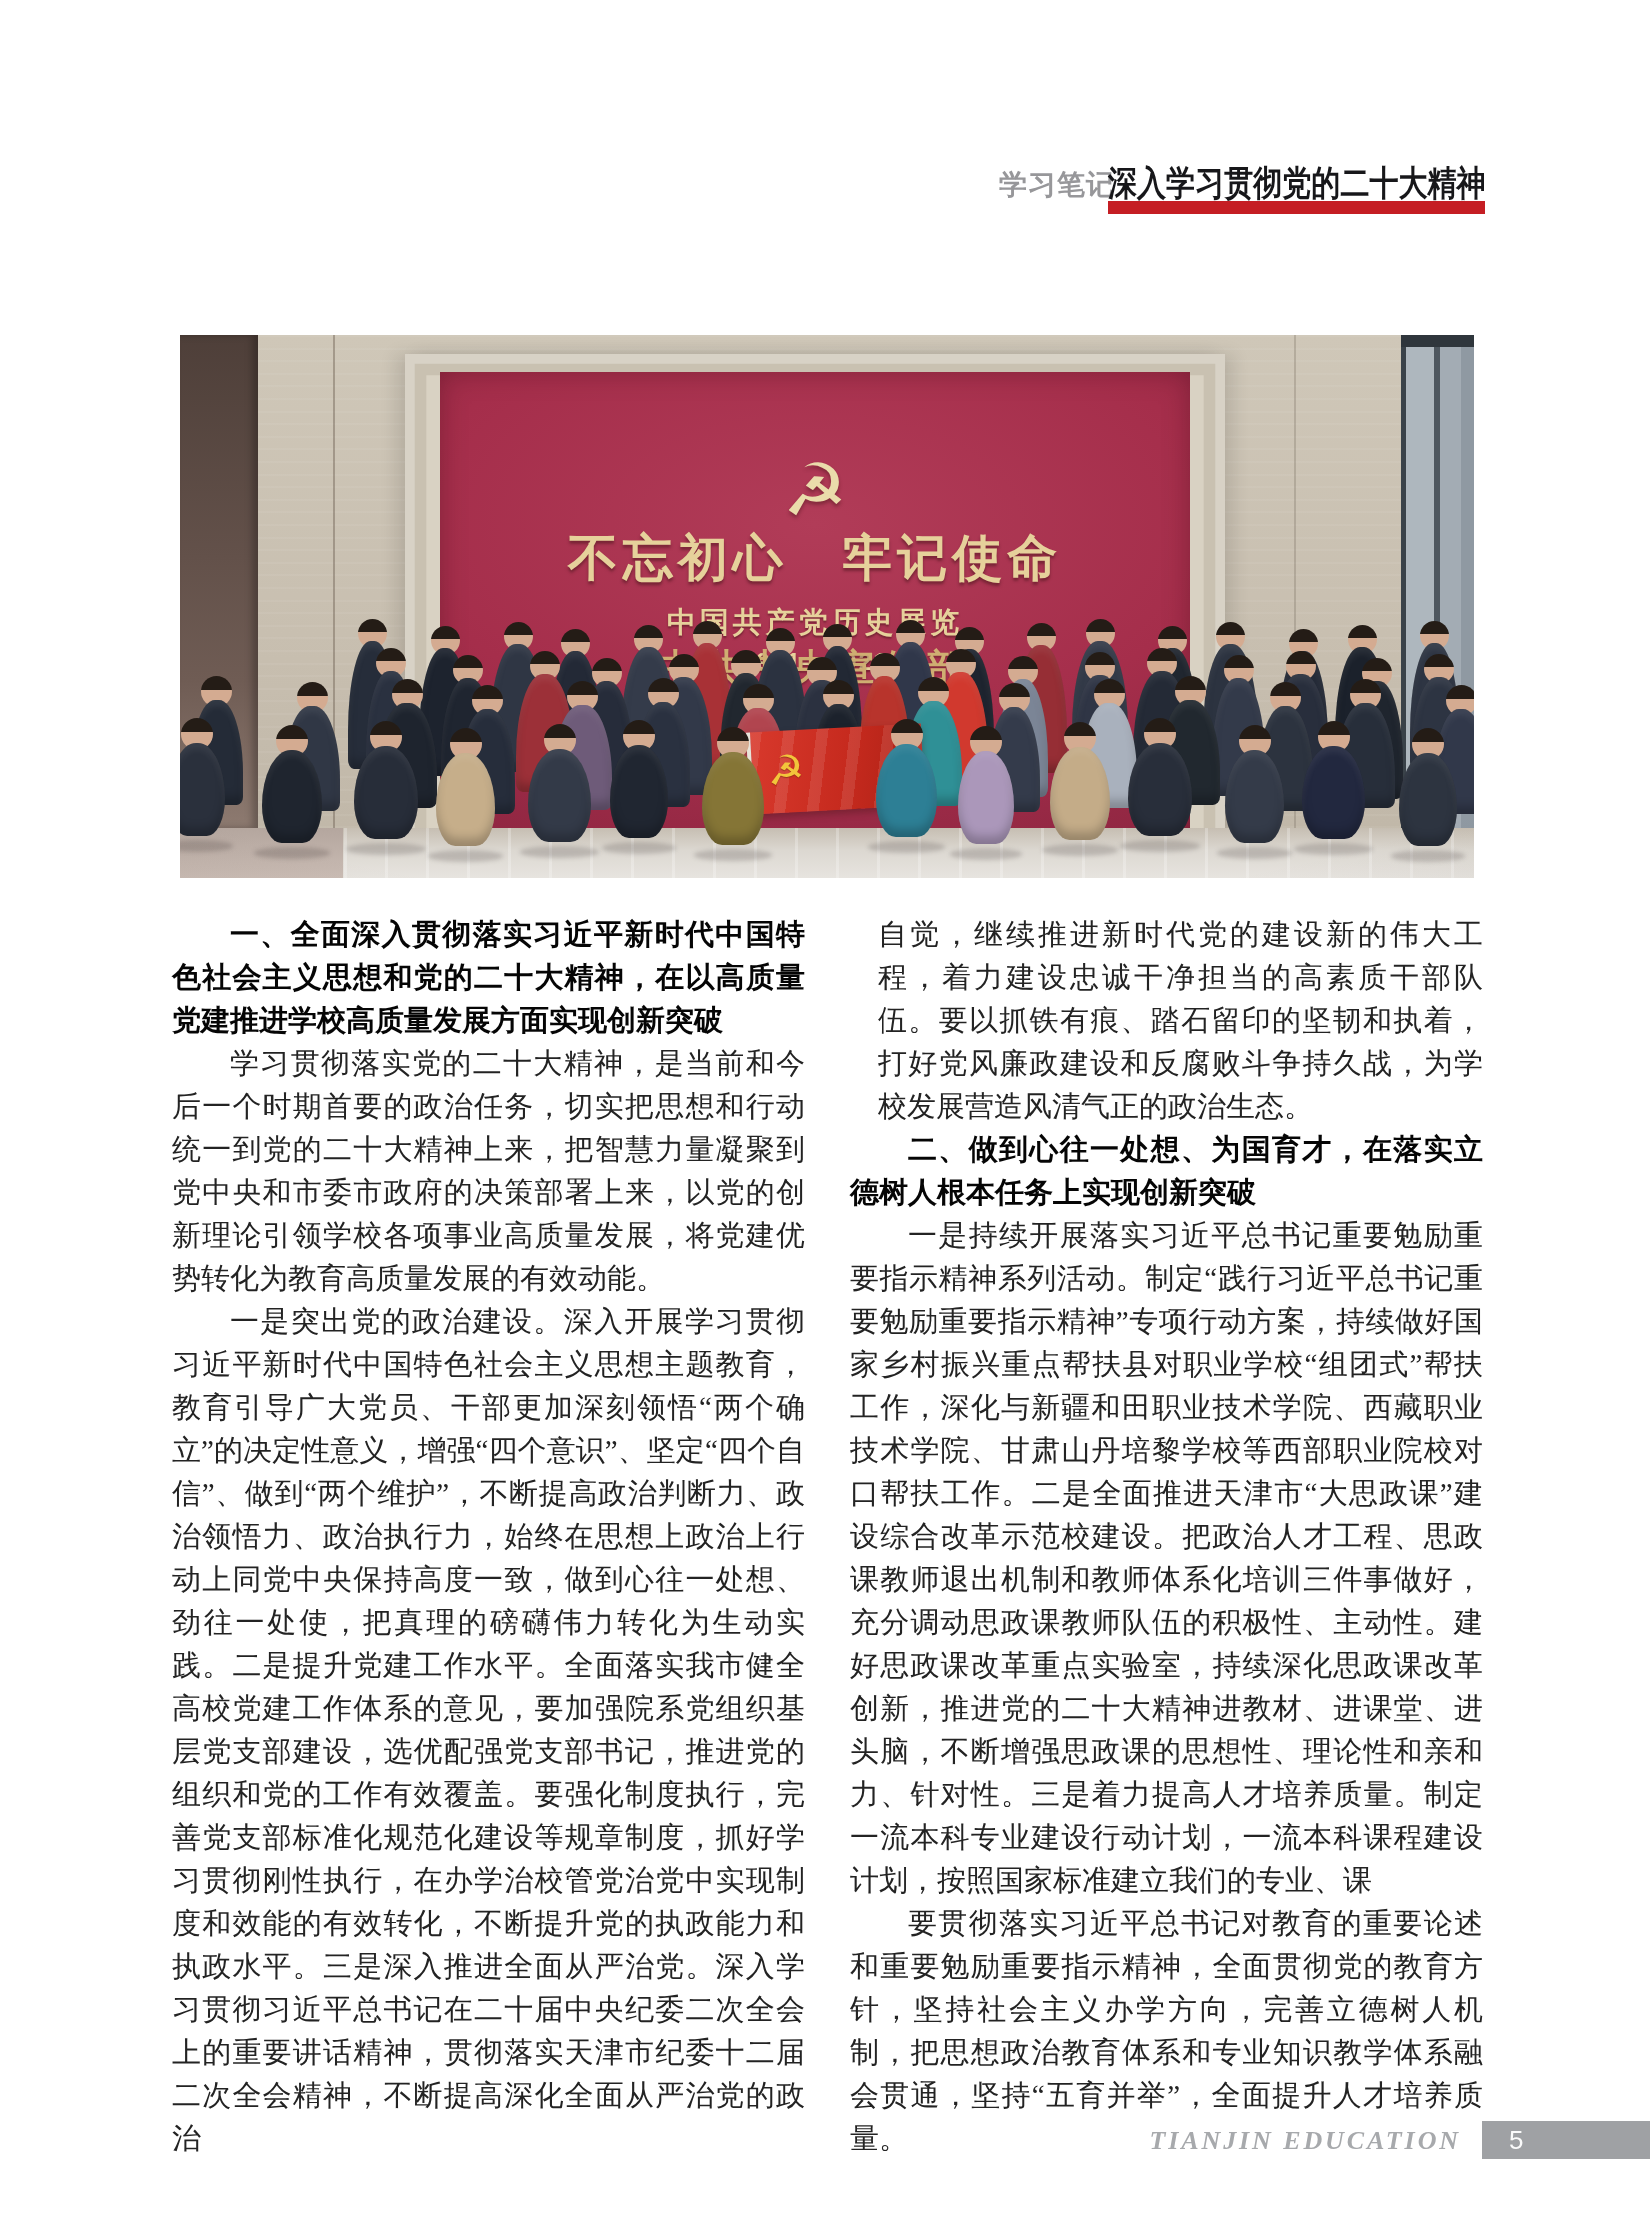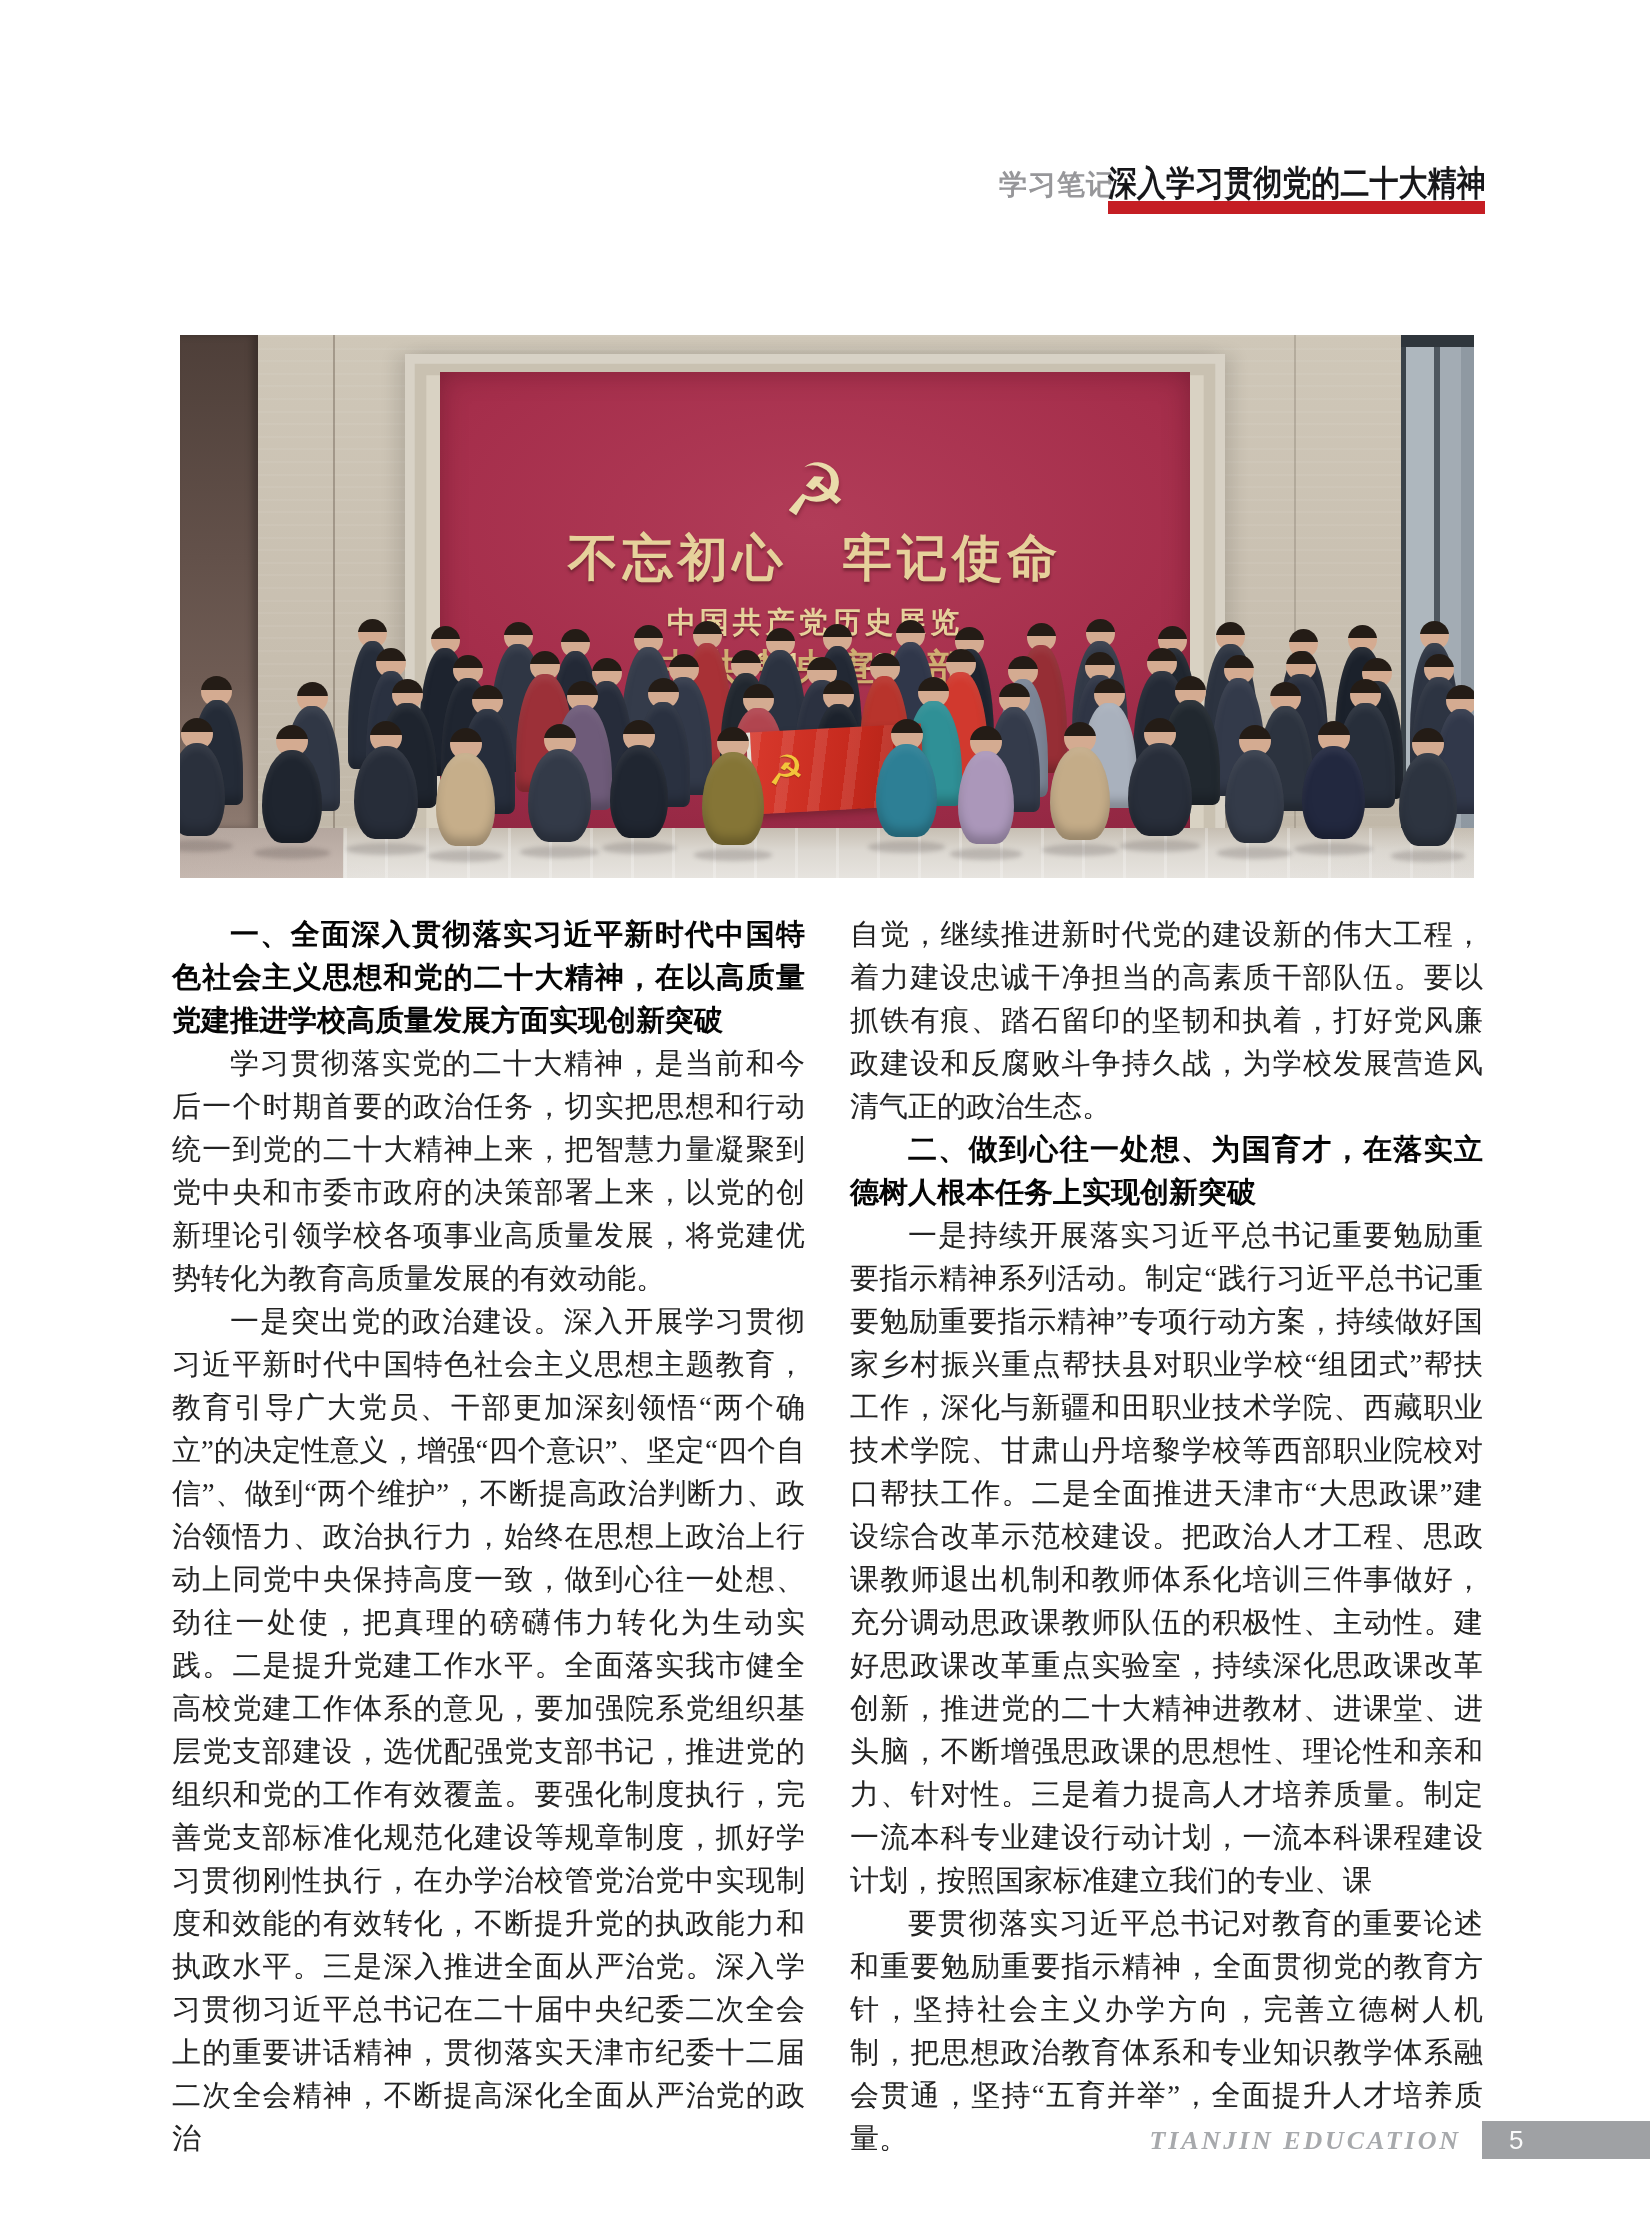--- a/index.html
+++ b/index.html
@@ -71,21 +71,21 @@
                     linear-gradient(100deg,var(--flag-red) 0%,#c62a1e 55%,#ab2015 100%);
          box-shadow:0 3.9px 7.8px rgba(60,20,15,.35);}
   .femblem{position:absolute;left:15.5px;top:50%;transform:translateY(-52%);
          font-family:"DejaVu Sans",sans-serif;font-size:41px;color:var(--flag-gold);
          text-shadow:0 1px 1px rgba(120,40,10,.6);}
   
   .col{position:absolute;top:913px;width:633px;font-size:29px;line-height:43px;color:#232323;
        text-align:justify;}
   .colL{left:172px;} .colR{left:850px;}
   .col p{text-indent:2em;}
-  .col p.cont{text-indent:0;}
+  .col p.cont{text-indent:0;margin-left:28px;}
   .col p.hd{font-family:"Liberation Sans","DejaVu Sans",sans-serif;font-weight:bold;color:#050505;}
   
   .journal{position:absolute;right:190px;top:2126px;font-family:"Liberation Serif","DejaVu Serif",serif;
        font-style:italic;font-weight:bold;font-size:26px;color:var(--footer-gray);letter-spacing:2.9px;}
   .pagebox{position:absolute;left:1482px;top:2121px;width:169px;height:38px;background:var(--page-box-gray);}
   .pagebox span{display:inline-block;padding-left:27px;line-height:38px;font-size:26px;color:#fbfbfb;
        font-family:"Liberation Sans","DejaVu Sans",sans-serif;}
 </style>
 </head>
 <body>

